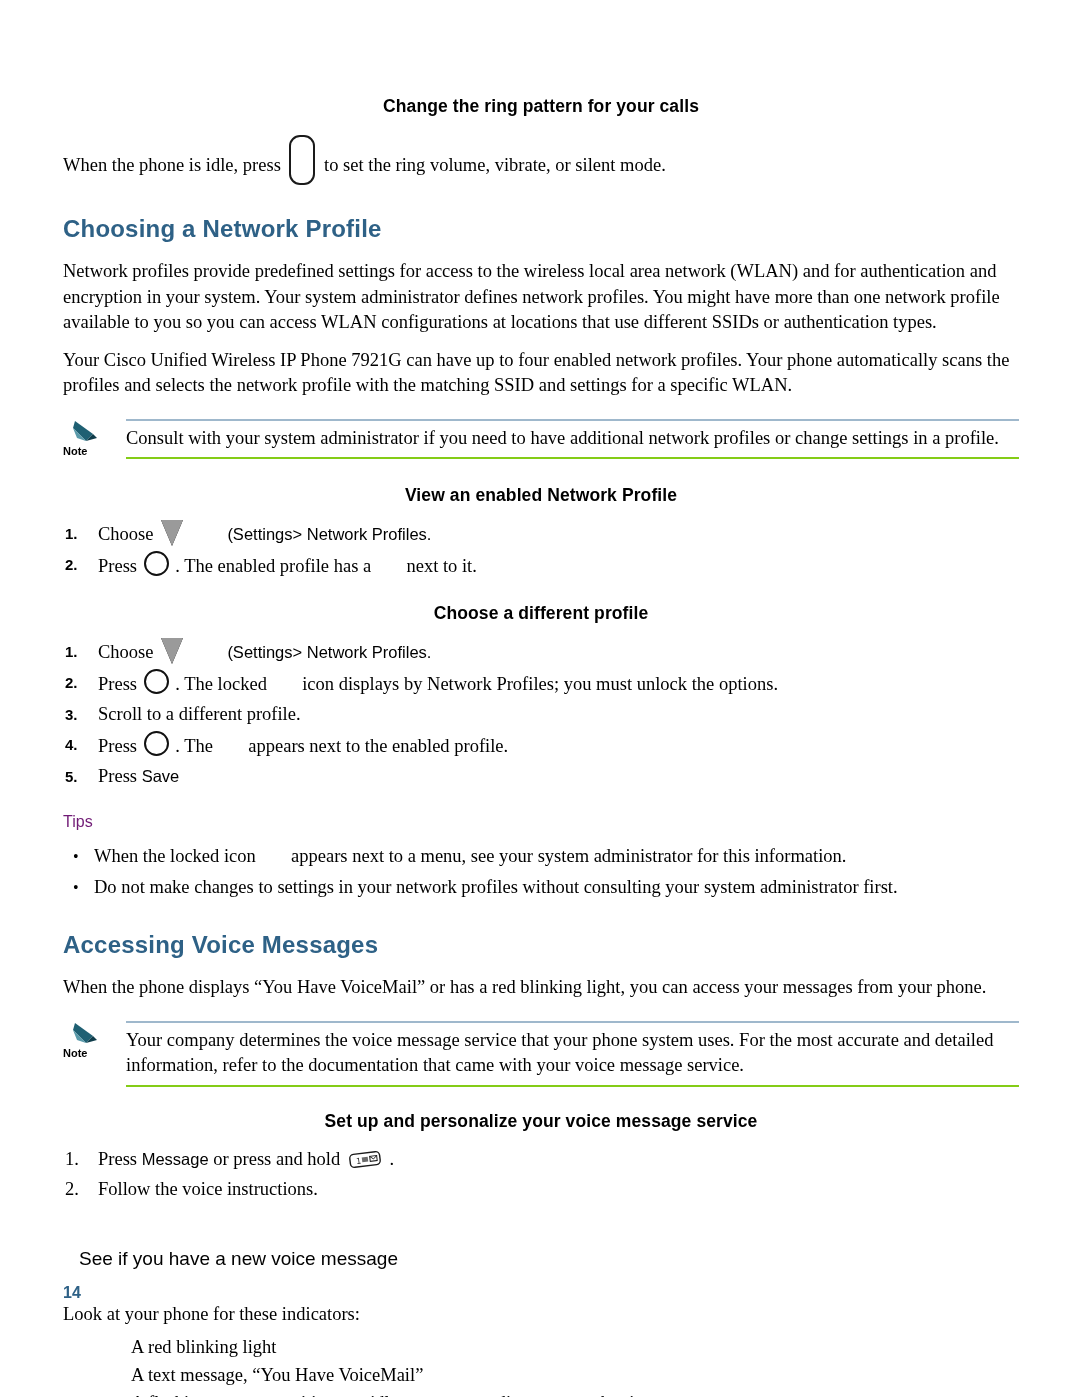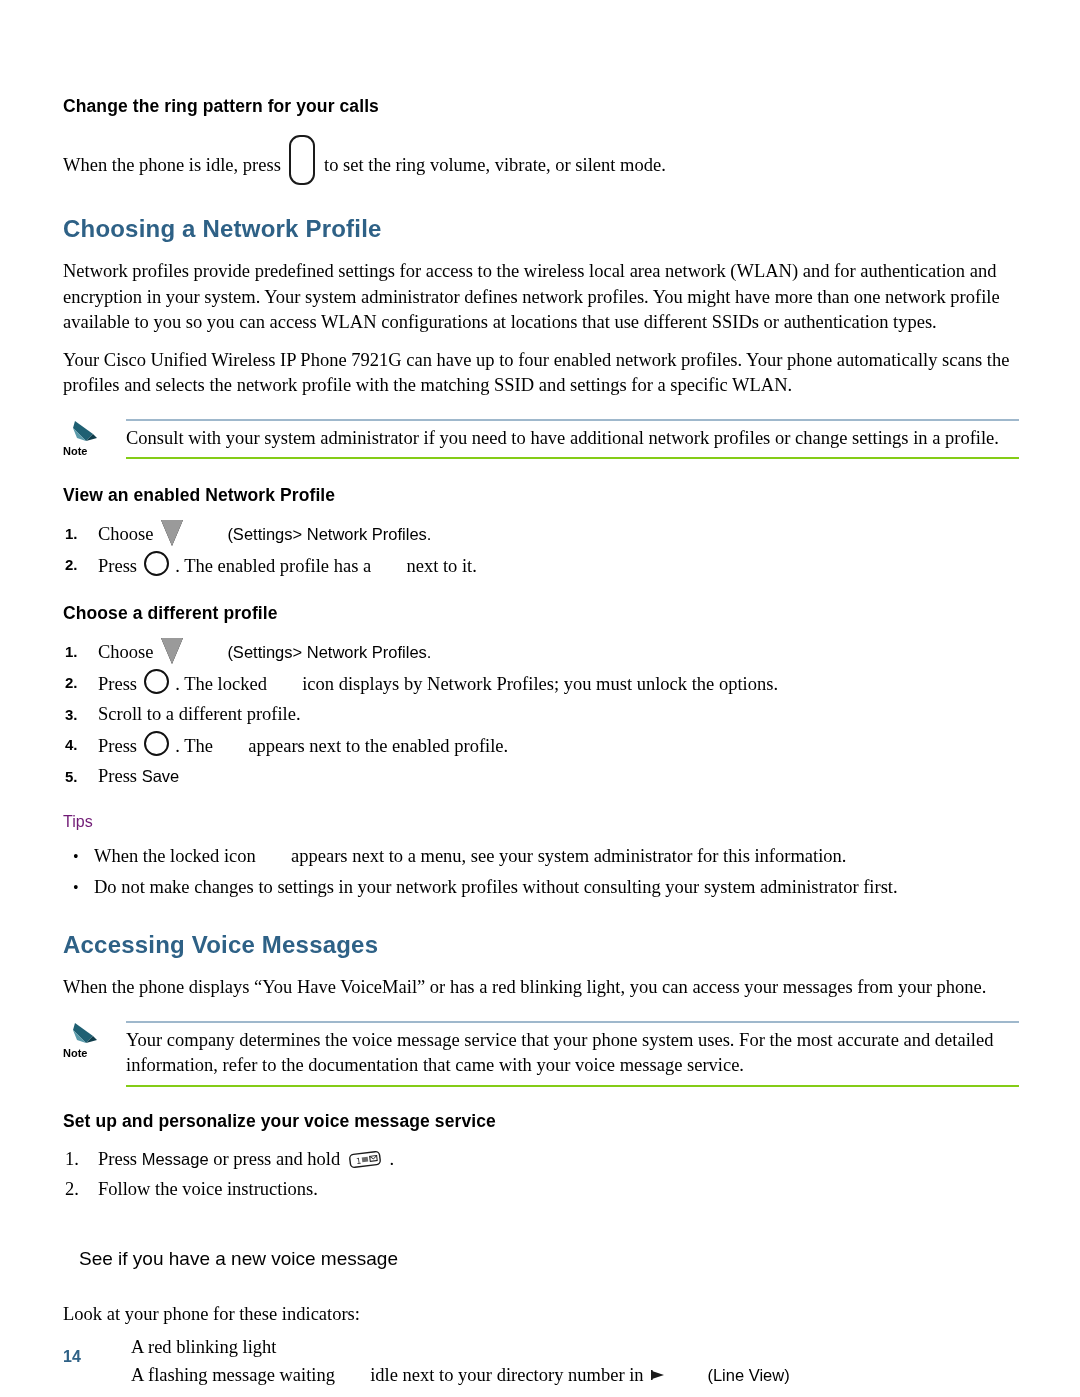--- a/index.html
+++ b/index.html
@@ -31,20 +31,21 @@
   }
 
   
   .h-sub {
     font-family: "Liberation Sans", sans-serif;
     font-weight: bold;
     font-size: 17.5px;
     letter-spacing: 0.1px;
     color: #000;
     margin: 0;
+    text-align: center;
   }
   .h-chapter {
     font-family: "Liberation Sans", sans-serif;
     font-weight: bold;
     font-size: 24px;
     letter-spacing: 0.2px;
     color: #2e6186;
     margin: 0;
   }
   .h-light {
@@ -205,21 +206,21 @@
     width: 20px;
     height: 14px;
     vertical-align: -1px;
     margin: 0 2px;
   }
 
   
   .folio {
     position: absolute;
     left: 63px;
-    top: 1348px;
+    top: 1284px;
     font-family: "Liberation Sans", sans-serif;
     font-weight: bold;
     font-size: 16px;
     color: #2e6186;
   }
 
   
   .sp-6 { height: 6px; }
   .sp-12 { height: 12px; }
   .sp-14 { height: 14px; }
@@ -398,20 +399,21 @@
     </ol>
 
     <div class="sp-26"></div>
 
     <h3 class="h-light">See if you have a new voice message</h3>
     <div class="sp-16"></div>
     <p class="body">Look at your phone for these indicators:</p>
     <div class="sp-6"></div>
     <ul class="plain">
       <li>A red blinking light</li>
+      <li>A text message, “You Have VoiceMail”</li>
       <li>
         <span>A flashing message waiting</span>
         <span class="ico ico-blank-sm"></span>
         <span>idle next to your directory number in</span>
         <span class="ico ico-lineview">
           <svg width="20" height="14" viewBox="0 0 20 14">
             <polygon points="2,3 14,7 2,11" fill="#1a1a1a"></polygon>
             <rect x="1" y="2" width="1.6" height="10" fill="#1a1a1a"></rect>
           </svg>
         </span>

